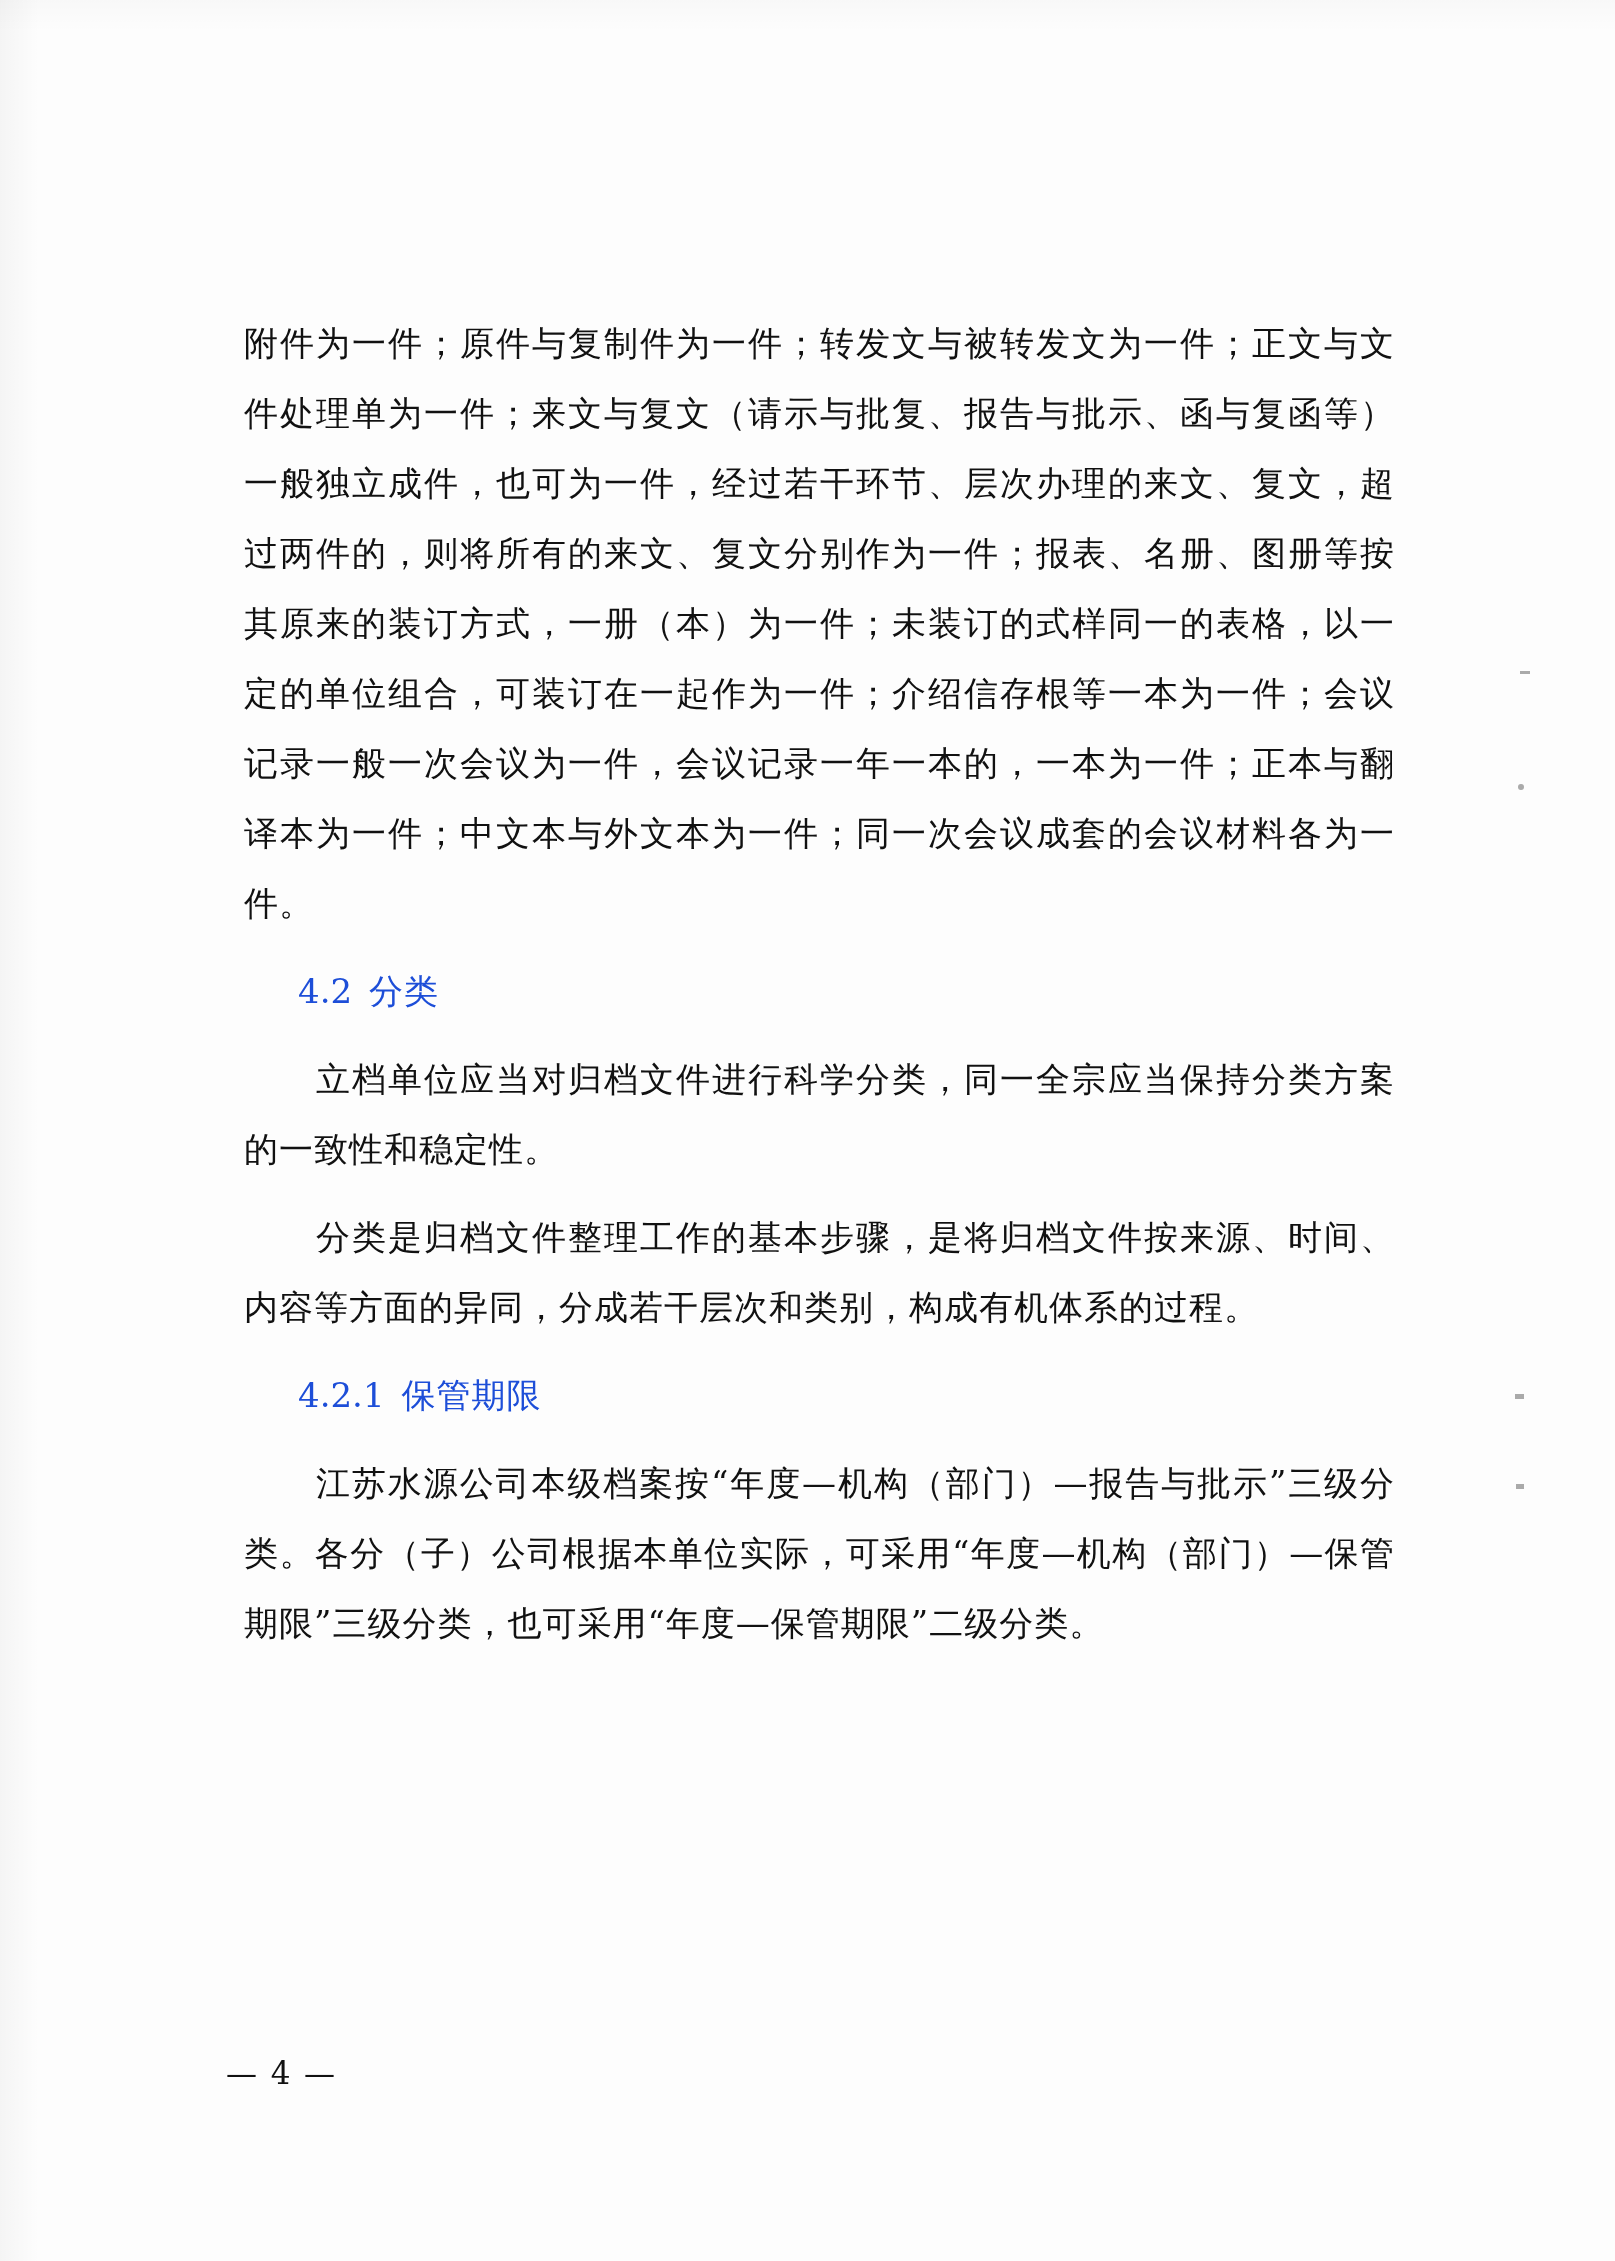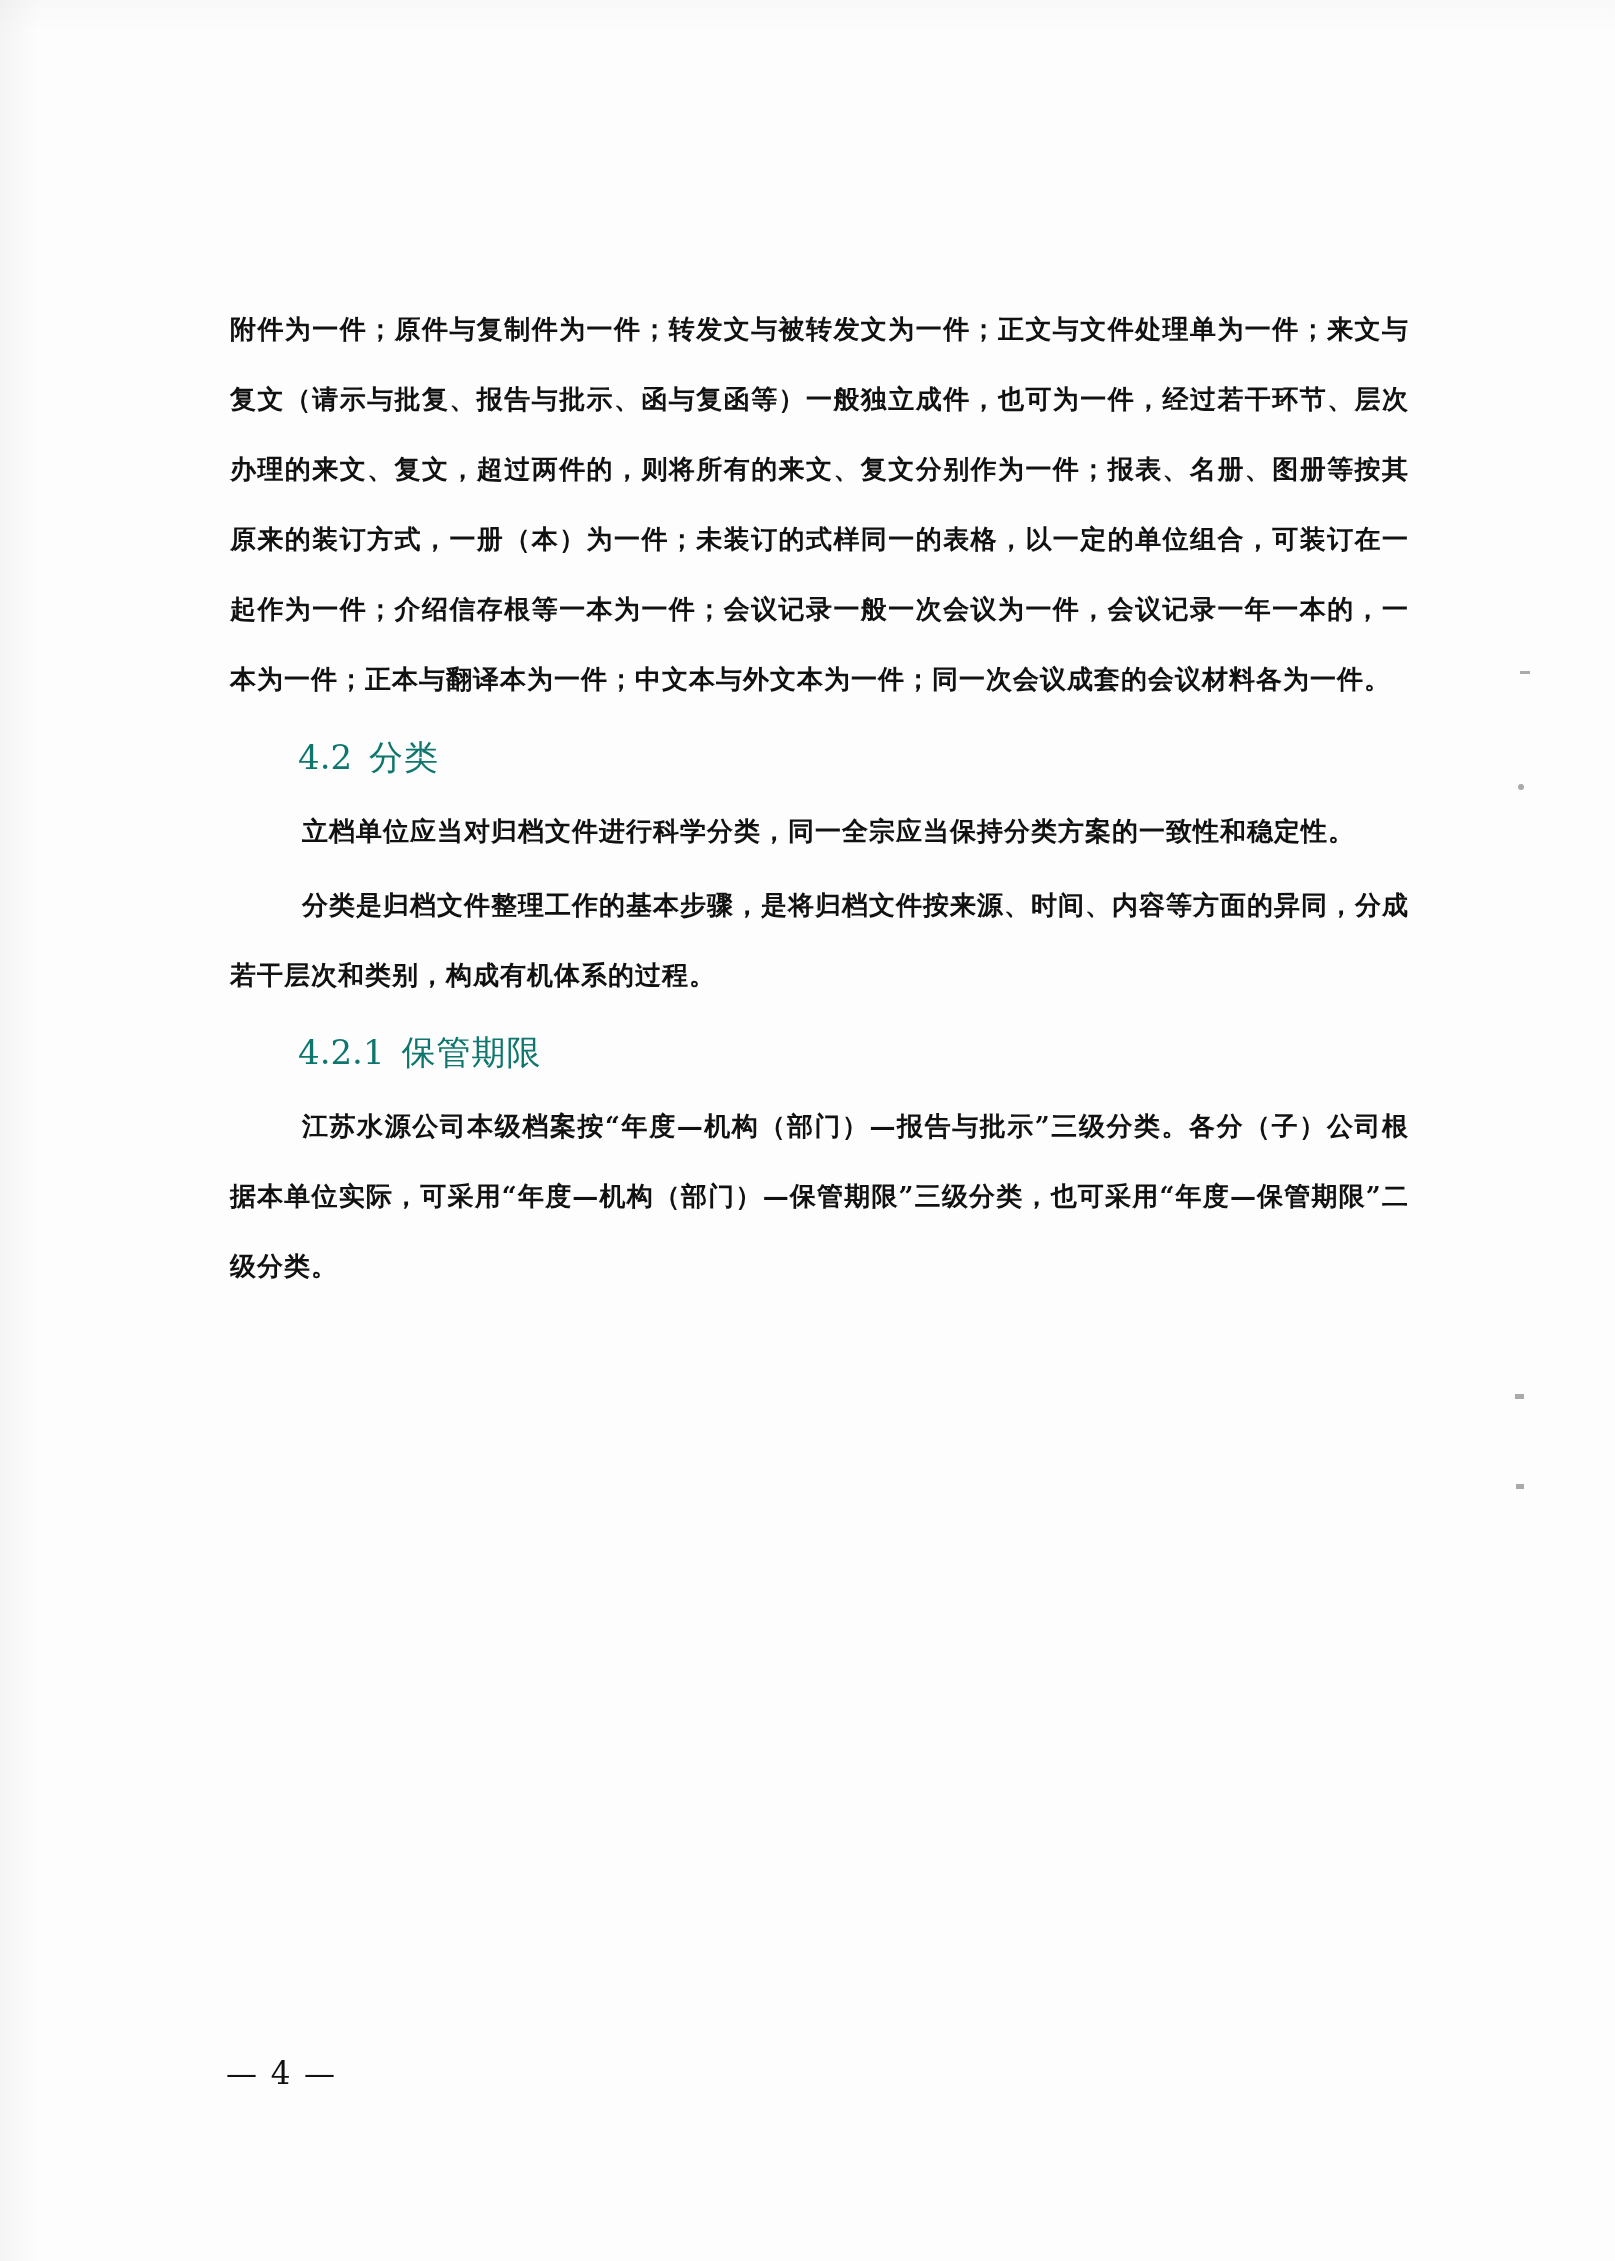--- a/index.html
+++ b/index.html
@@ -27,39 +27,38 @@
       linear-gradient(to bottom, rgba(0,0,0,0.02) 0px, rgba(0,0,0,0) 32px);
     pointer-events: none;
   }
   .content {
     position: absolute;
     left: 226px;
     top: 290px;
     width: 1187px;
   }
   p {
-    margin: 4px;
+    margin: 18px;
     color: #111111;
-    font-size: 26px;
+    font-size: 34px;
     line-height: 70px;
     letter-spacing: 1px;
     text-align: justify;
     text-justify: inter-character;
-    font-weight: bold;
   }
   p.body-block {
     text-indent: 0;
   }
   p.indent {
     text-indent: 72px;
   }
   h3.heading {
     margin: 7.7px 0 0 0;
     font-weight: normal;
-    color: #0f766e;
+    color: #1d4ed8;
     font-size: 34px;
     line-height: 70px;
     letter-spacing: 1px;
     text-indent: 72px;
   }
   .heading .num {
     font-family: "DejaVu Serif", "Liberation Serif", serif;
     letter-spacing: 0px;
   }
   .heading .gap {

